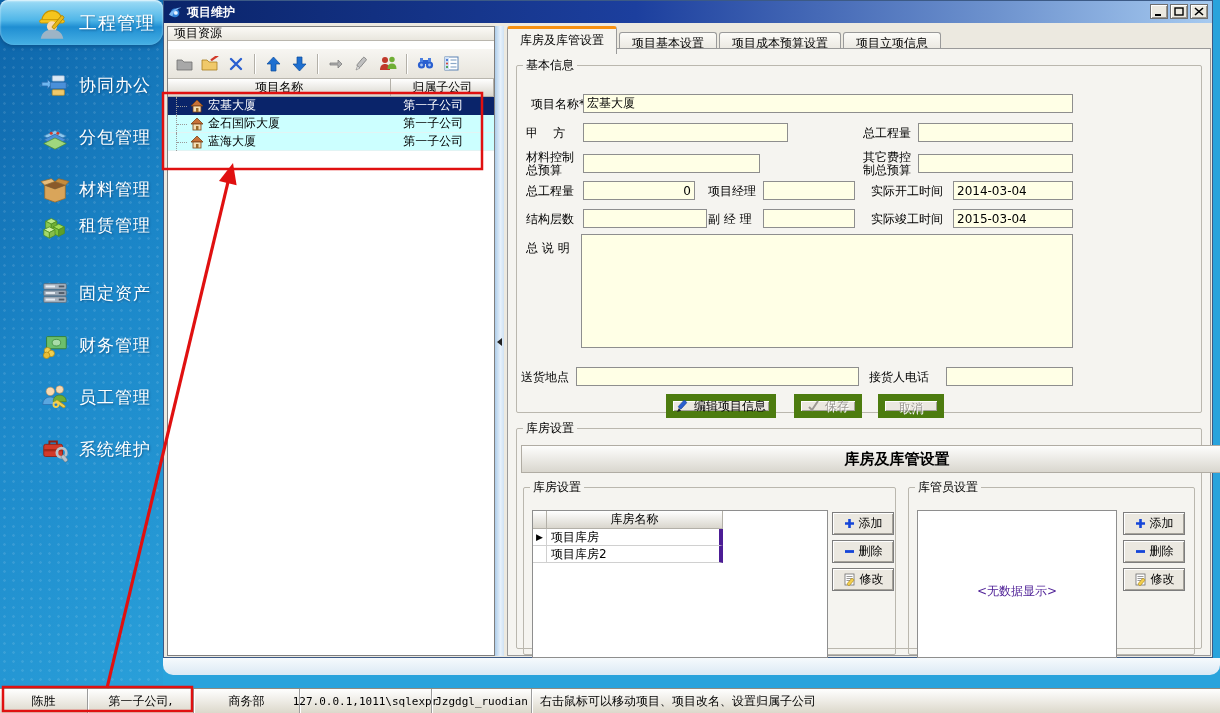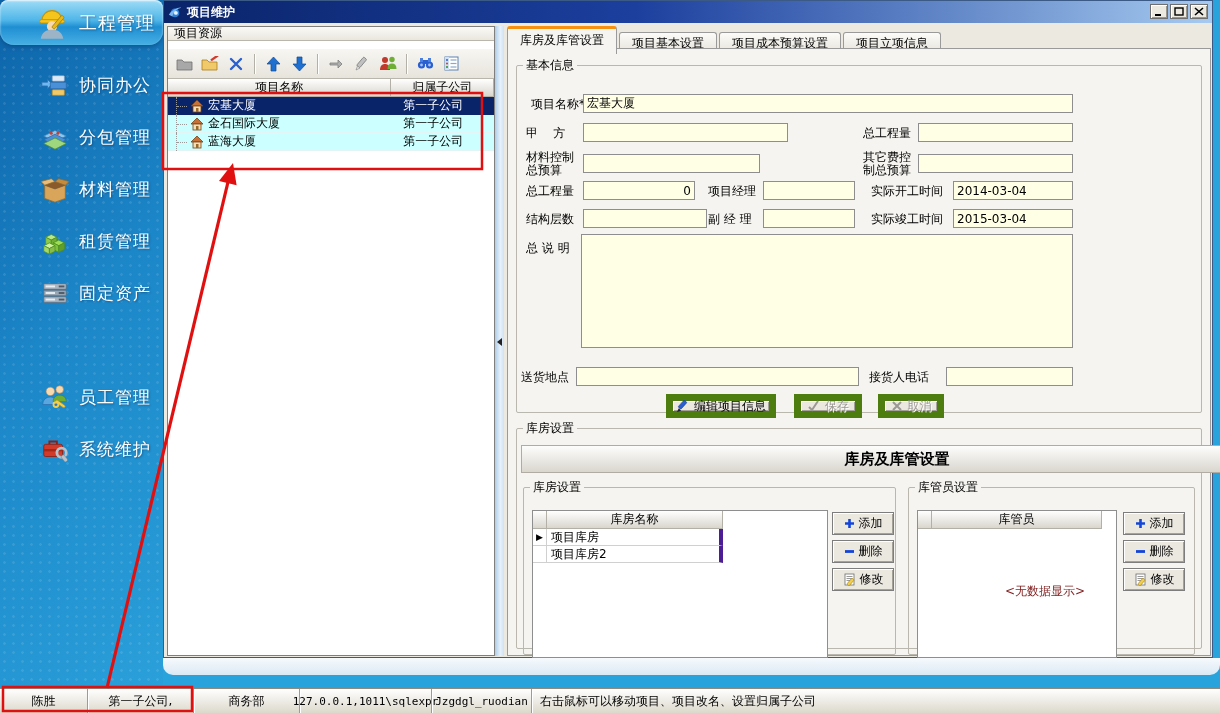--- a/index.html
+++ b/index.html
@@ -88,21 +88,21 @@
     display:flex; align-items:center; justify-content:center; font-size:15px; font-weight:bold; }
 
   .wtable { position:absolute; background:#fff; border:1px solid #8e8e8e; overflow:hidden; }
   .whead { display:flex; height:18px; }
   .whead .mk { width:14px; background:linear-gradient(#ffffff,#d9d6cd); border-right:1px solid #b3b0a8; border-bottom:1px solid #b3b0a8; }
   .whead .wc { background:linear-gradient(#ffffff,#d9d6cd); border-right:1px solid #b3b0a8; border-bottom:1px solid #b3b0a8;
     font-size:12px; display:flex; align-items:center; justify-content:center; }
   .wrow { display:flex; height:17px; font-size:12px; }
   .wrow .mk { width:14px; border-right:1px solid #d0d0d0; border-bottom:1px solid #d0d0d0; display:flex; align-items:center; justify-content:center; font-size:9px; color:#000; }
   .wrow .wc { border-right:4px solid #4c1d95; border-bottom:1px solid #d0d0d0; display:flex; align-items:center; padding-left:4px; }
-  .emptytxt { position:absolute; width:100%; text-align:center; color:#7f1d1d; font-size:12px;margin-left:28px; }
+  .emptytxt { position:absolute; width:100%; text-align:center; color:#4c1d95; font-size:12px; }
 
   .sbtn { position:absolute; width:62px; height:23px; background:#ebe8e0; border:1px solid #7d7d7d;
     box-shadow:inset 1px 1px 0 #fff, inset -1px -1px 0 #a5a29a; font-size:12px; display:flex;
     align-items:center; justify-content:center; gap:4px; cursor:pointer; font-family:inherit; }
 
   
   .lightstrip { position:absolute; left:163px; top:658px; width:1057px; height:17px;
     background:linear-gradient(#f6fafd,#dbe9f4); border-radius:0 0 10px 10px; }
   .statusbar { position:absolute; left:0; top:688px; width:1220px; height:25px;
     background:linear-gradient(#ffffff,#dcd8cb); border-top:1px solid #8f8b80; display:flex; align-items:center; }
@@ -151,21 +151,21 @@
     </div>
     <div class="side-item" style="top:166px">
       <svg class="sicon" viewBox="0 0 32 32">
         <polygon points="5,12 16,16 27,12 27,26 16,30 5,26" fill="#d9a55a" stroke="#9a6a28" stroke-width="0.8"></polygon>
         <polygon points="5,12 16,8 27,12 16,16" fill="#8a5a2a"></polygon>
         <polygon points="5,12 1,8 12,5 16,8" fill="#e8bd7a" stroke="#9a6a28" stroke-width="0.8"></polygon>
         <polygon points="27,12 31,8 20,5 16,8" fill="#c68c3c" stroke="#9a6a28" stroke-width="0.8"></polygon>
       </svg>
       <span class="lab">材料管理</span>
     </div>
-    <div class="side-item" style="top:218px">
+    <div class="side-item" style="top:202px">
       <svg class="sicon" viewBox="0 0 32 32">
         <g stroke="#4f8f1f" stroke-width="0.8">
           <polygon points="6,12 12,9 18,12 12,15" fill="#b8e986"></polygon>
             <polygon points="6,12 6,19 12,22 12,15" fill="#8cc94f"></polygon>
             <polygon points="18,12 18,19 12,22 12,15" fill="#6fae35"></polygon>
           <polygon points="14,18 20,15 26,18 20,21" fill="#9fdd54"></polygon>
             <polygon points="14,18 14,25 20,28 20,21" fill="#7dc23a"></polygon>
             <polygon points="26,18 26,25 20,28 20,21" fill="#5f9e28"></polygon>
           <polygon points="4,21 10,18 16,21 10,24" fill="#cdf0a0"></polygon>
             <polygon points="4,21 4,27 10,30 10,24" fill="#a4d86a"></polygon>
@@ -182,20 +182,30 @@
           <rect x="4" y="20" width="24" height="6" rx="1" fill="#aab6c2" stroke="#5d6a77" stroke-width="0.8"></rect>
           <rect x="6" y="8" width="10" height="2" fill="#e8eef4"></rect>
             <rect x="6" y="15" width="10" height="2" fill="#e8eef4"></rect>
             <rect x="6" y="22" width="10" height="2" fill="#e8eef4"></rect>
           <rect x="20" y="8" width="6" height="2" fill="#4f5a66"></rect>
             <rect x="20" y="15" width="6" height="2" fill="#4f5a66"></rect>
             <rect x="20" y="22" width="6" height="2" fill="#4f5a66"></rect>
         </g>
       </svg>
       <span class="lab">固定资产</span>
+    </div>
+    <div class="side-item" style="top:322px">
+      <svg class="sicon" viewBox="0 0 32 32">
+        <rect x="7" y="7" width="21" height="13" rx="1" fill="#6cbf6c" stroke="#2f7d2f" stroke-width="0.9"></rect>
+        <ellipse cx="17.5" cy="13.5" rx="4.5" ry="3.5" fill="#a8dca8" stroke="#2f7d2f" stroke-width="0.7"></ellipse>
+        <circle cx="8" cy="22" r="3.4" fill="#f2cf4e" stroke="#b08a12" stroke-width="0.8"></circle>
+        <circle cx="12" cy="25" r="3.4" fill="#f2cf4e" stroke="#b08a12" stroke-width="0.8"></circle>
+        <circle cx="7" cy="27" r="3.4" fill="#e8bd34" stroke="#b08a12" stroke-width="0.8"></circle>
+      </svg>
+      <span class="lab">财务管理</span>
     </div>
     <div class="side-item" style="top:374px">
       <svg class="sicon" viewBox="0 0 32 32">
         <circle cx="11" cy="10" r="4.5" fill="#f7d9b0" stroke="#b58a5a" stroke-width="0.6"></circle>
         <path d="M3 24c0-5 3.5-8 8-8s8 3 8 8z" fill="#5aa7e0" stroke="#2d6aa8" stroke-width="0.7"></path>
         <circle cx="21" cy="8" r="4" fill="#f7d9b0" stroke="#b58a5a" stroke-width="0.6"></circle>
         <path d="M14 21c0-4.5 3-7 7-7s7 2.5 7 7z" fill="#6fae35" stroke="#4f7d1f" stroke-width="0.7"></path>
         <rect x="16" y="22" width="12" height="3" rx="1.5" transform="rotate(35 22 23)" fill="#f2cf4e" stroke="#b08a12" stroke-width="0.7"></rect>
         <circle cx="17" cy="24" r="2.6" fill="none" stroke="#f2cf4e" stroke-width="2"></circle>
       </svg>
@@ -420,21 +430,21 @@
                 <polygon points="1,13 5.5,11.5 3,9" fill="#1a1a2a"></polygon>
               </svg>
             <span>编辑项目信息</span>
           </button>
           <button class="btn3d disabled" style="left:277px; top:320px; width:68px;">
             <svg width="13" height="12" viewBox="0 0 13 12">
                 <path d="M2 7 5 10 11 1" fill="none" stroke="#9b9893" stroke-width="2"></path>
               </svg>
             <span>保存</span>
           </button>
-          <button class="btn3d disabled" style="left:361px; top:320px; width:66px;">
+          <button class="btn3d disabled" style="left:361px; top:320px; width:66px;flex-direction:column;">
             <svg width="12" height="12" viewBox="0 0 12 12">
                 <path d="M2 2 10 10 M10 2 2 10" stroke="#9b9893" stroke-width="2"></path>
               </svg>
             <span>取消</span>
           </button>
         </fieldset>
 
         <fieldset style="left:8px; top:371px; width:686px; height:229px;">
           <legend>库房设置</legend>
 
@@ -476,24 +486,20 @@
                   <rect x="3.5" y="7" width="4" height="1" fill="#9a9a9a"></rect>
                   <rect x="6" y="5" width="3" height="8" rx="1" transform="rotate(40 7.5 9)" fill="#f2cf4e" stroke="#a8821a" stroke-width="0.6"></rect>
                 </svg>
               <span>修改</span>
             </button>
           </fieldset>
 
           <fieldset style="left:391px; top:42px; width:287px; height:176px;">
             <legend>库管员设置</legend>
             <div class="wtable" style="left:8px; top:14px; width:200px; height:148px;">
-              <div class="whead">
-                <div class="mk"></div>
-                <div class="wc" style="width:170px">库管员</div>
-              </div>
               <div class="emptytxt" style="top:72px">&lt;无数据显示&gt;</div>
             </div>
             <button class="sbtn" style="left:214px; top:16px;">
               <svg width="11" height="11" viewBox="0 0 11 11">
                   <path d="M5.5 1v9 M1 5.5h9" stroke="#1545d8" stroke-width="2.6"></path>
                 </svg>
               <span>添加</span>
             </button>
             <button class="sbtn" style="left:214px; top:44px;">
               <svg width="11" height="11" viewBox="0 0 11 11">

